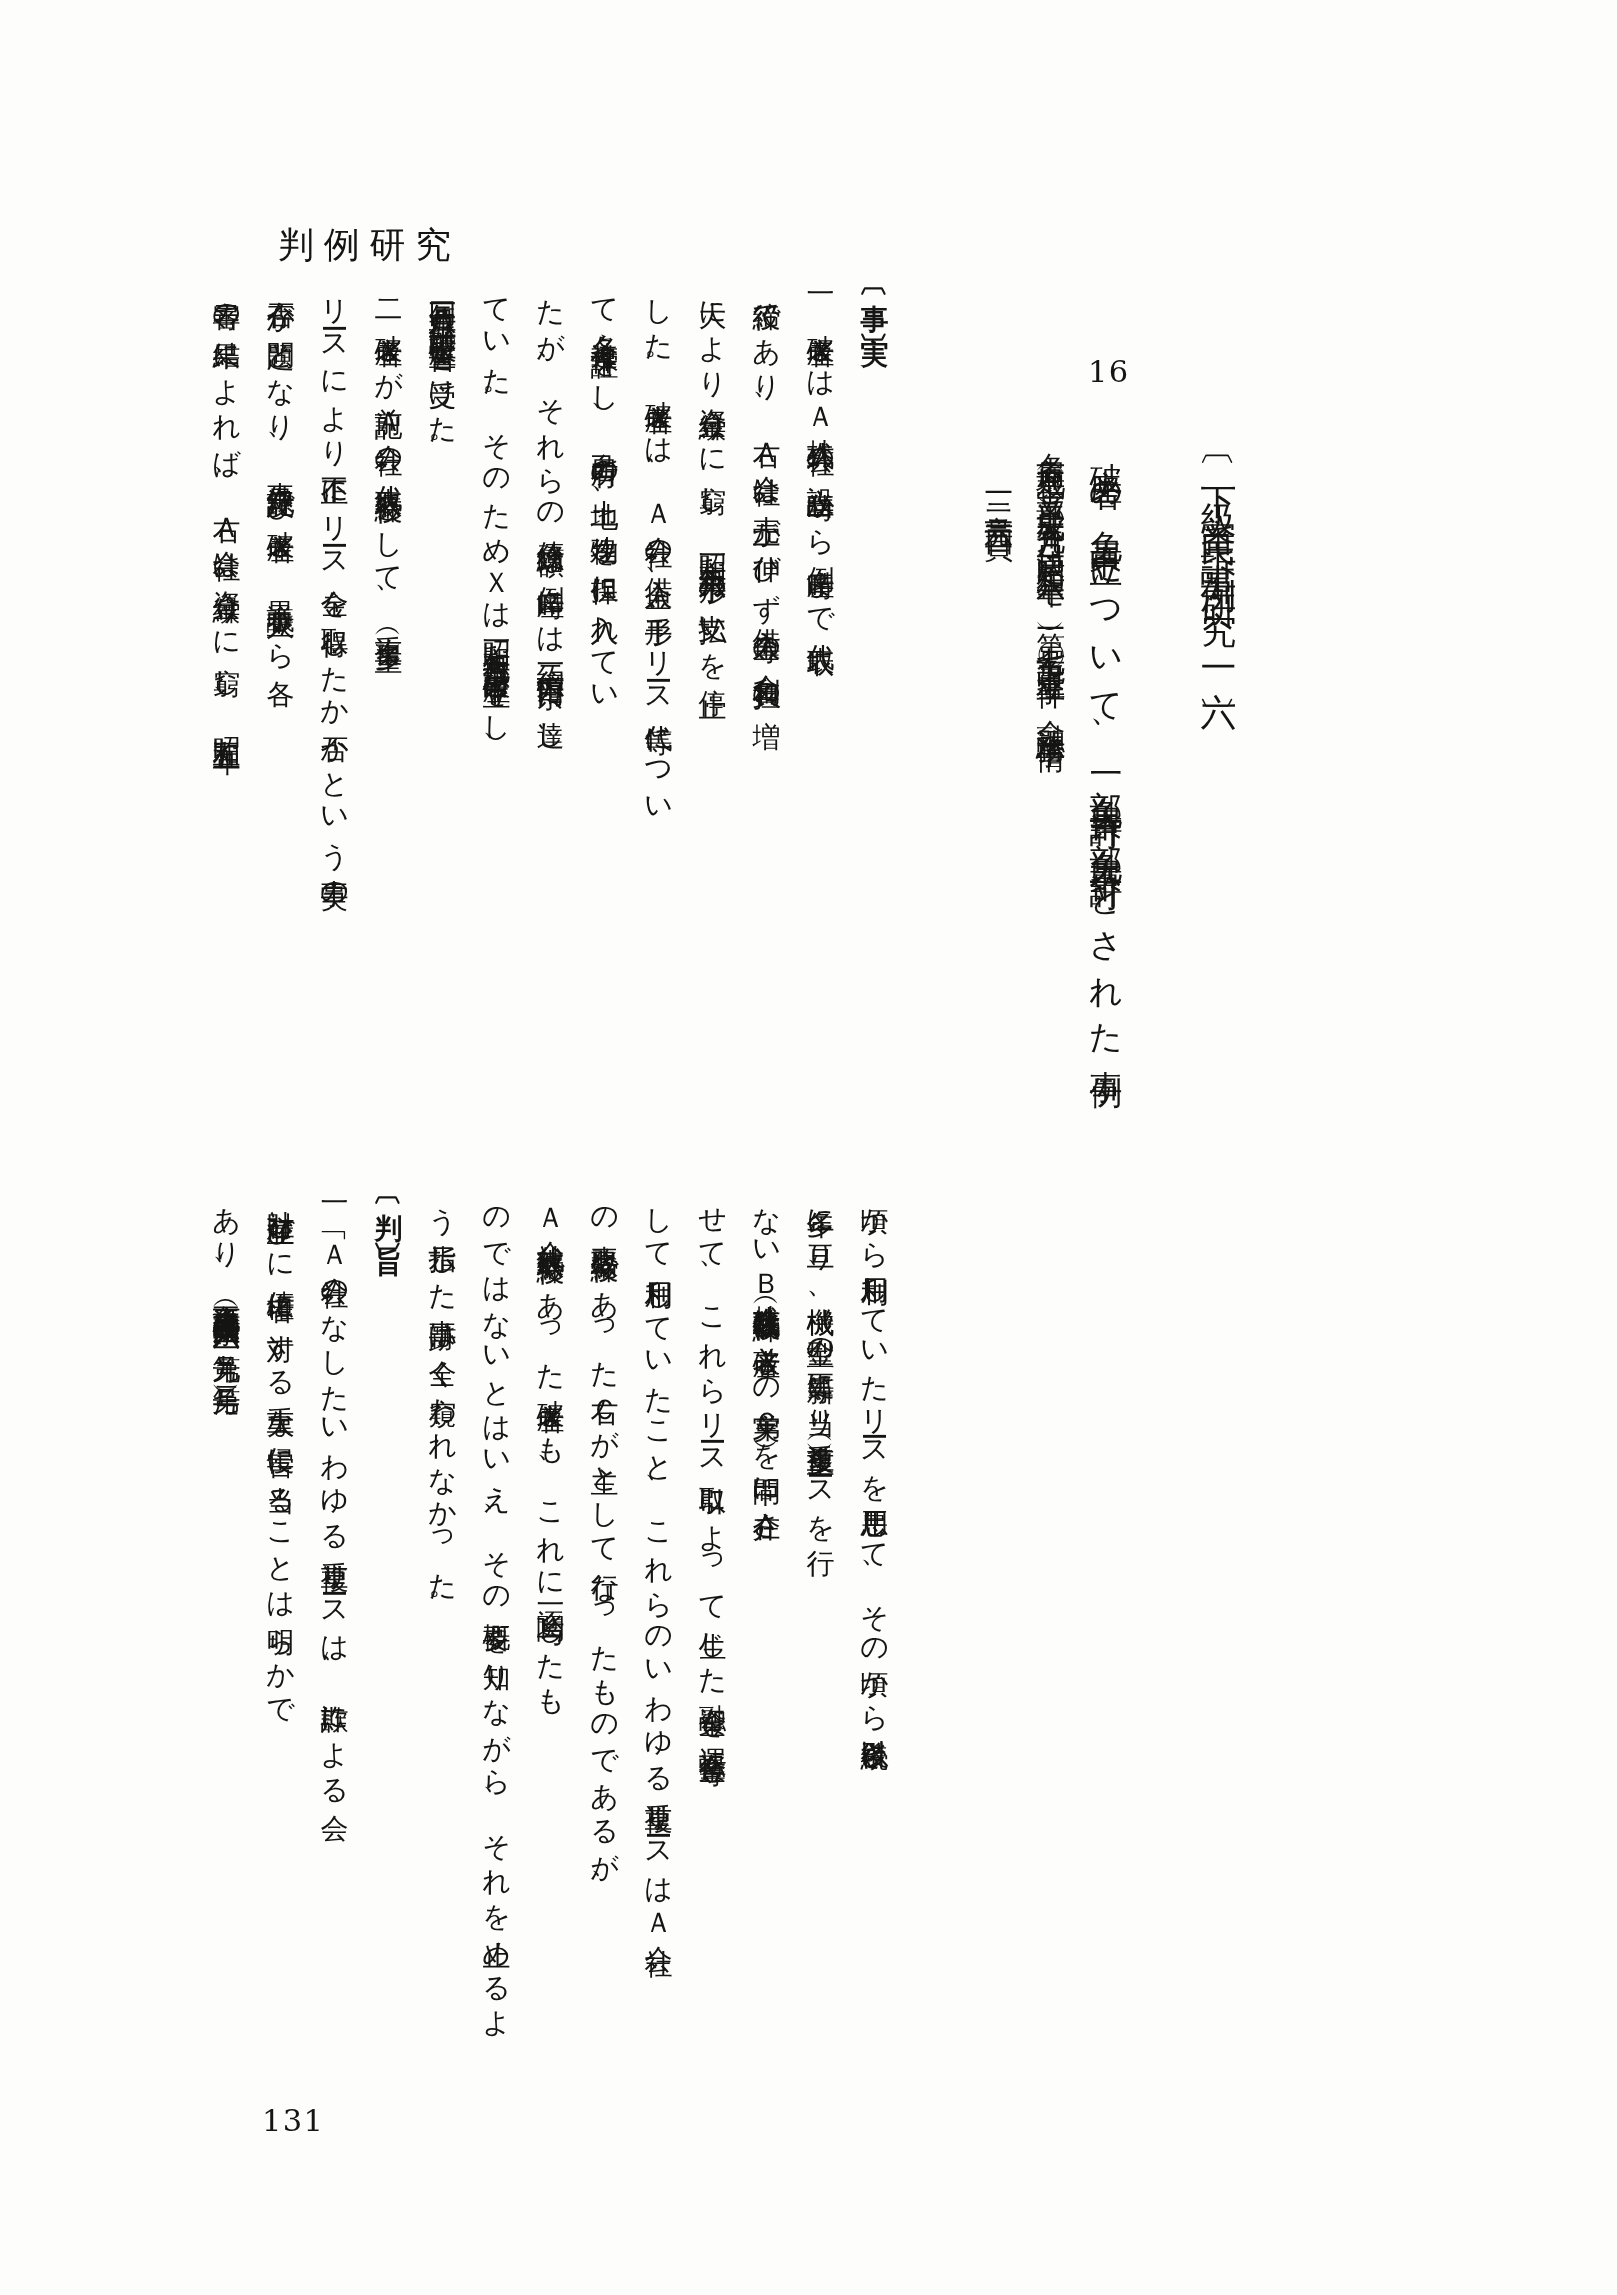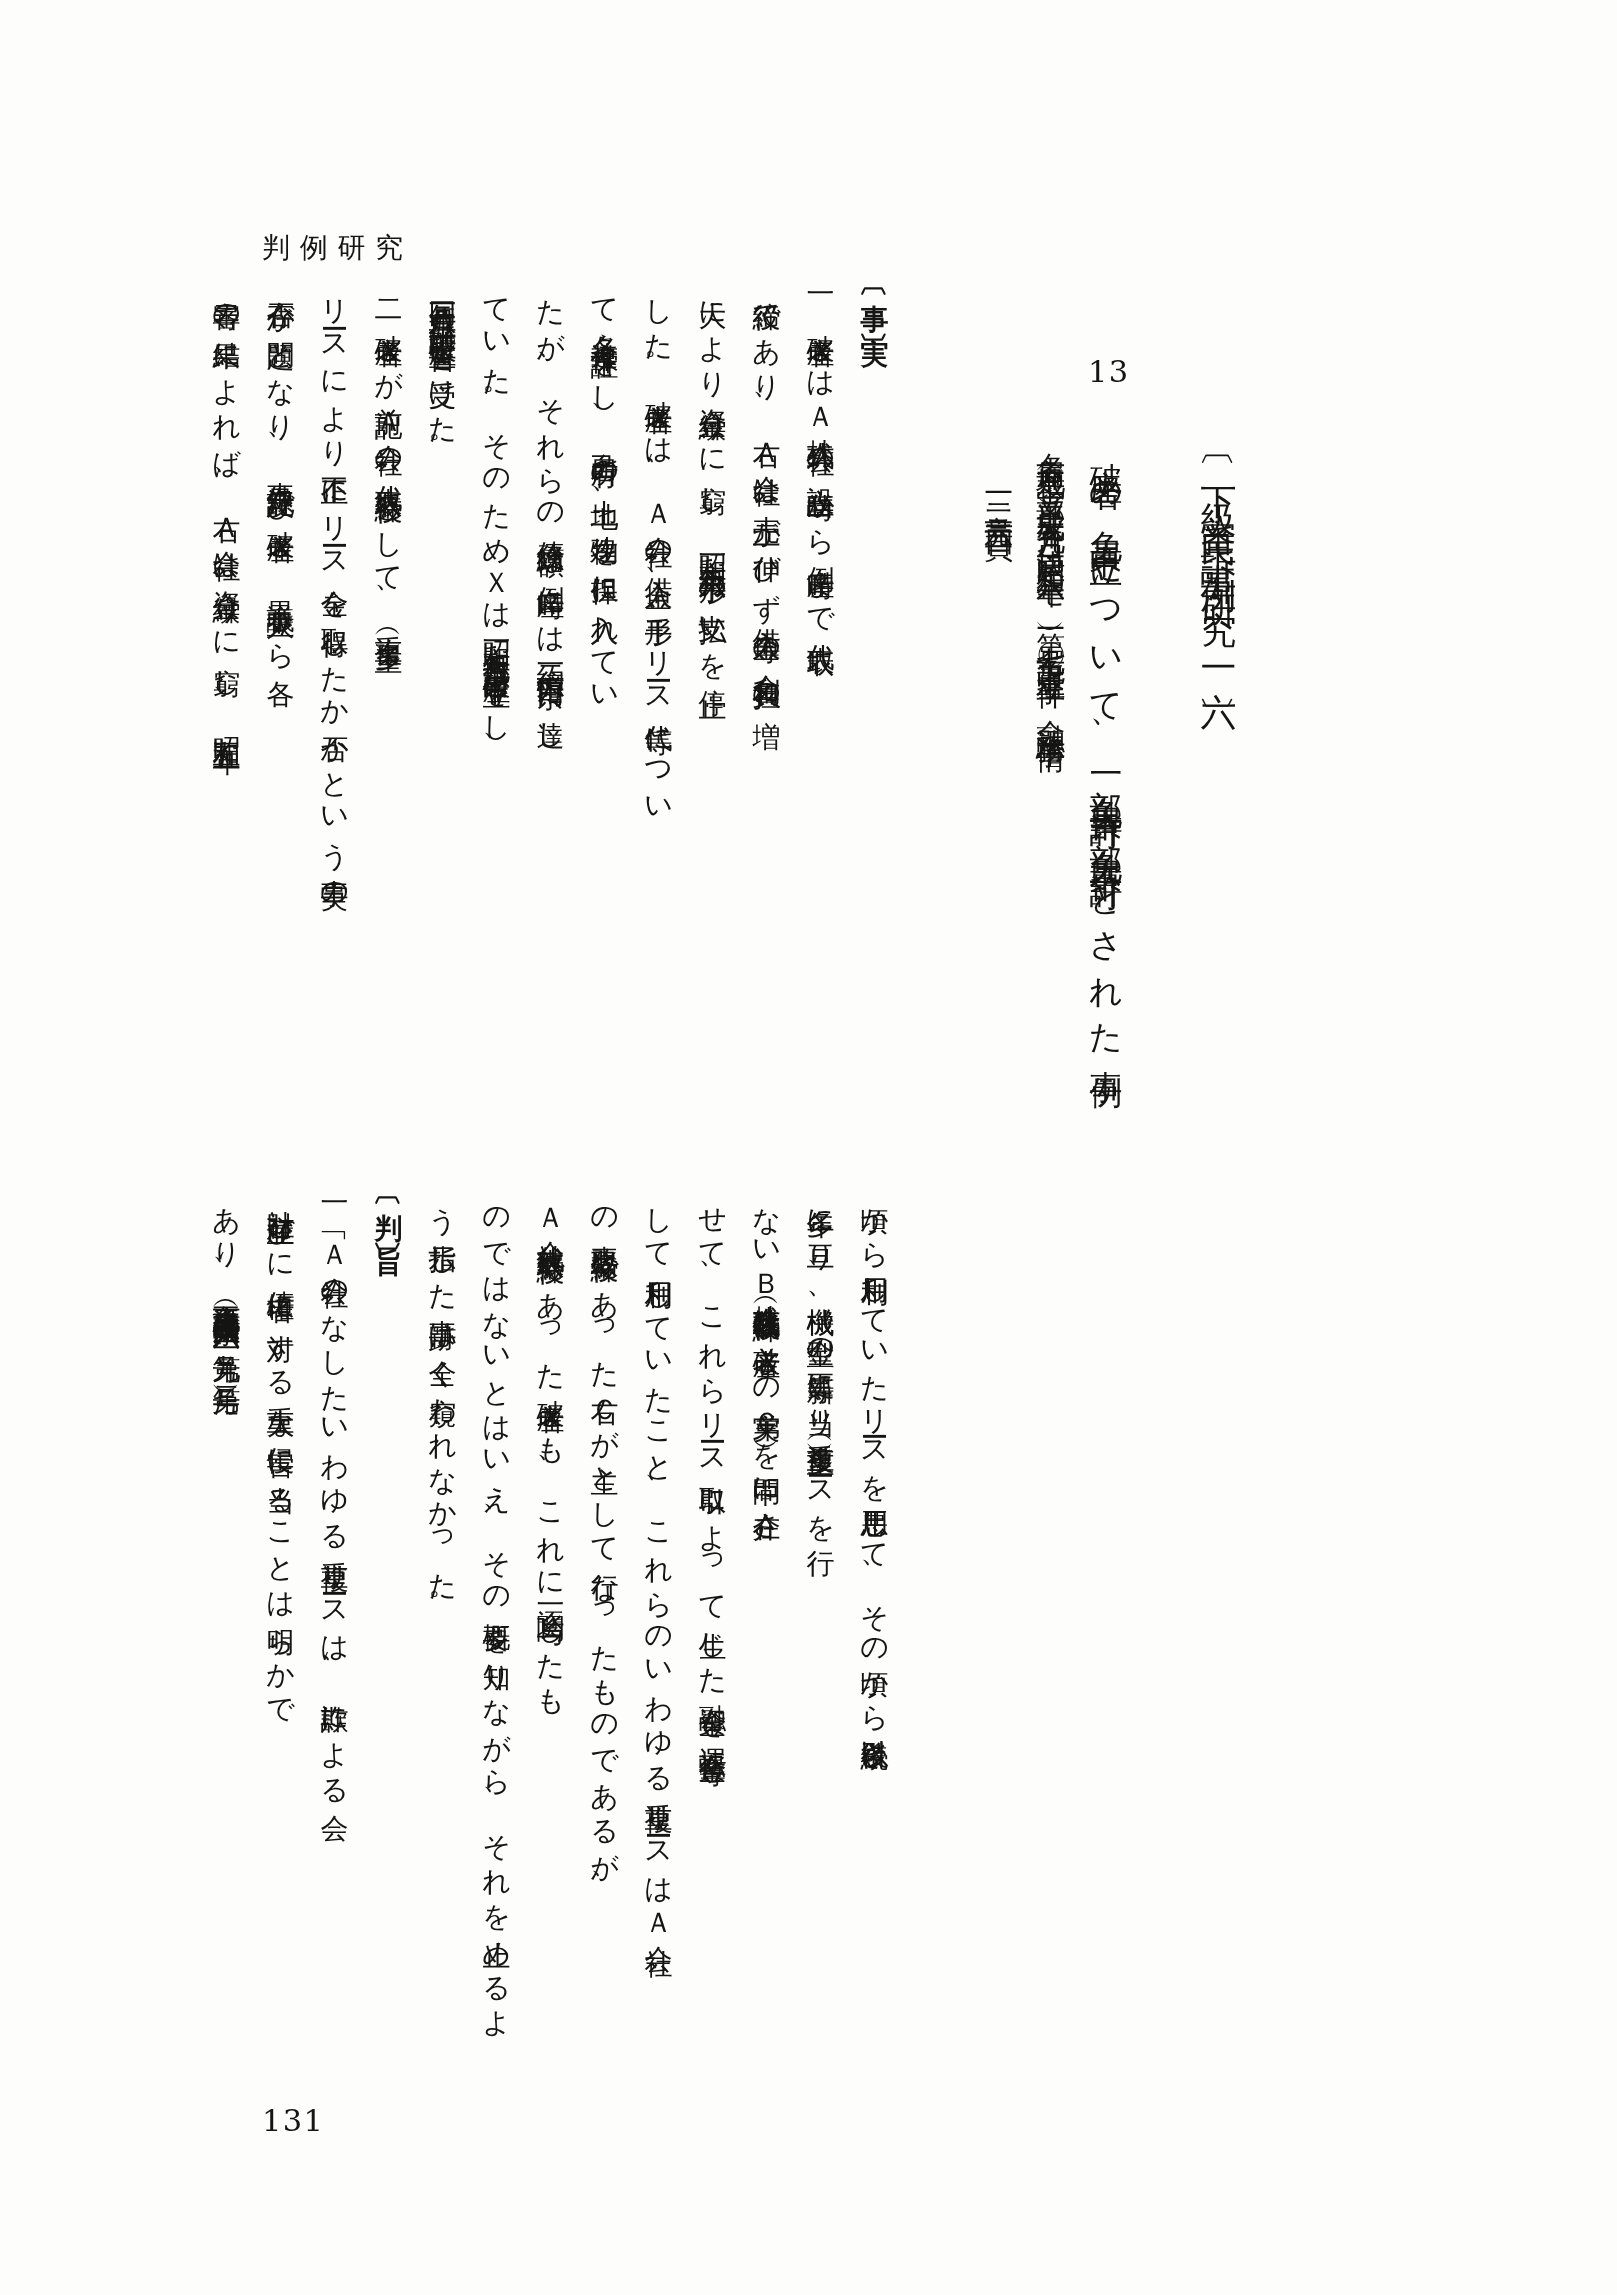--- a/index.html
+++ b/index.html
@@ -15,26 +15,25 @@
   }
   .page {
     position: absolute;
     inset: 0;
     width: 1617px;
     height: 2295px;
   }
   
   .running-head {
     position: absolute;
-    left: 262px;
+    left: 278px;
     top: 221px;
-    font-size: 28px;
+    font-size: 36px;
     letter-spacing: 9.7px;
     white-space: nowrap;
-    margin-top: 8px;
   }
   .page-number {
     position: absolute;
     left: 262px;
     top: 2103px;
     font-size: 30.5px;
     letter-spacing: 1.4px;
   }
   .case-number {
     position: absolute;
@@ -98,21 +97,21 @@
 </style>
 </head>
 <body>
 
 <div class="page">
 
   <div class="running-head">判例研究</div>
 
   <div class="vcol series-title">〔下級審民訴事例研究　一六〕</div>
 
-  <div class="case-number">13</div>
+  <div class="case-number">16</div>
 
   <div class="vcol case-title">破産者の免責申立について、一部免責許可・一部免責不許可とされた事例</div>
 
   <div class="vcol citation">名古屋地裁（一宮支部）平成元年九月一二日決定昭和六二年（モ）第一〇七号免責申立事件、金融法務事情</div>
 
   <div class="vcol citation-cont">一二三六号三四頁</div>
 
   <div class="band band-1">
     <p class="head">〔事　実〕</p>
     <p>一　破産者ＸはＡ株式会社の設立当時から倒産時まで代表取</p>

